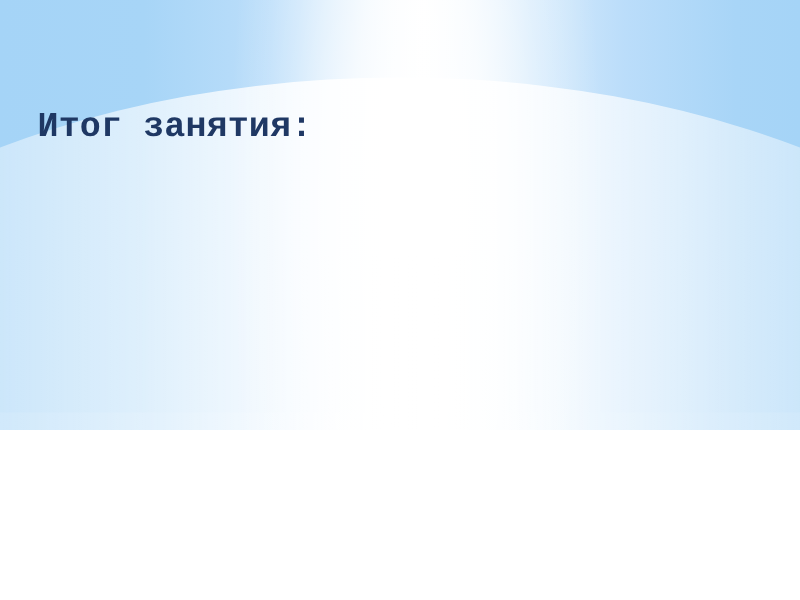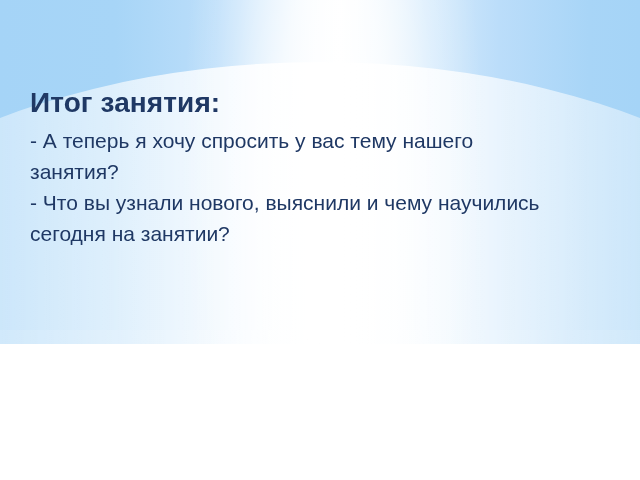--- a/index.html
+++ b/index.html
@@ -7,21 +7,21 @@
     margin: 0;
     padding: 0;
     background: #ffffff;
   }
 
   #slide {
     position: relative;
     width: 640px;
     height: 344px;
     overflow: hidden;
-    font-family: Liberation Sans, sans-serif;
+    font-family: Liberation Mono, monospace;
     background: #a5d4f7;
   }
 
   
   .bg-base {
     position: absolute;
     inset: 0;
     background: linear-gradient(
       to right,
       #a5d4f7 0%,
@@ -129,17 +129,15 @@
 
 <div id="slide">
 
   <div class="bg-base"></div>
   <div class="bg-lower"></div>
   <div class="dome"></div>
   <div class="center-glow"></div>
 
   <div class="text-block">
     <div class="slide-title">Итог занятия:</div>
-    <div class="slide-body">- А теперь я хочу спросить у вас тему нашего занятия?
-- Что вы узнали нового, выяснили и чему научились сегодня на занятии?</div>
   </div>
 
 </div>
 
 </body></html>

